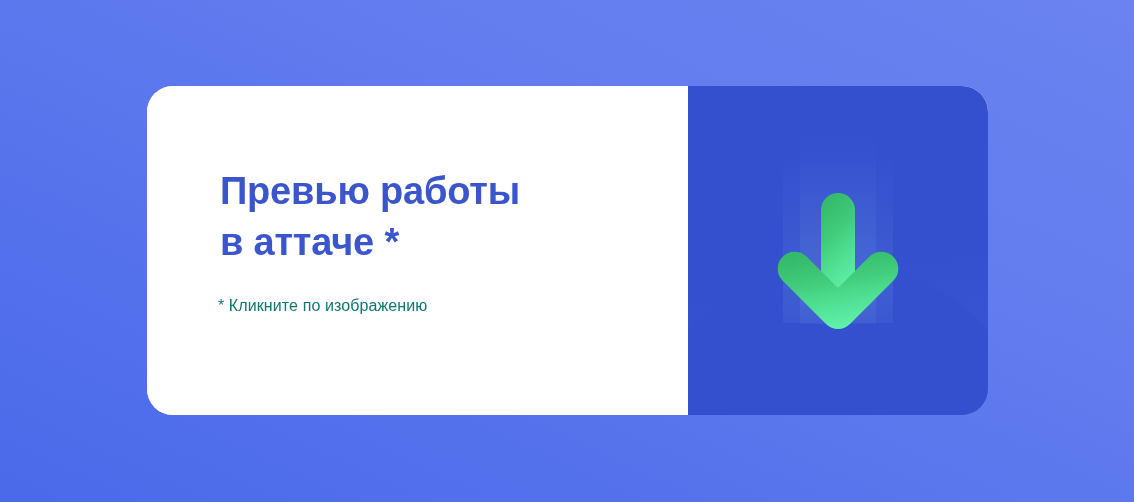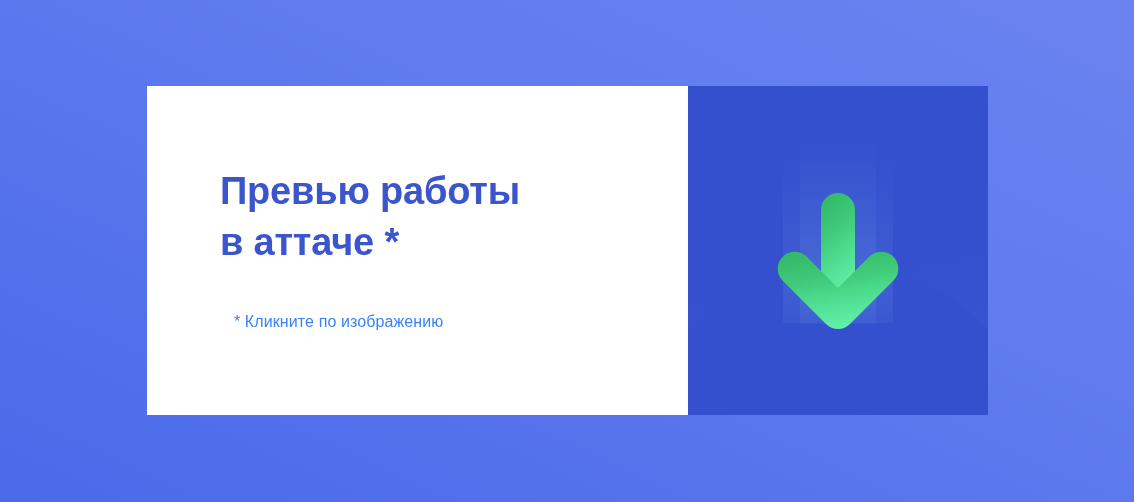--- a/index.html
+++ b/index.html
@@ -24,20 +24,21 @@
   
   #card {
     position: absolute;
     left: 147px;
     top: 86px;
     width: 841px;
     height: 329px;
     display: flex;
     overflow: hidden;
     background: #ffffff;
+    border-radius: 26px;
   }
 
   
   #text-pane {
     position: relative;
     width: 541px;
     height: 329px;
     background: #ffffff;
     flex: 0 0 541px;
   }
@@ -53,25 +54,25 @@
     line-height: 1.33;
     letter-spacing: -0.2px;
     color: #3b55cc;
     white-space: pre-line;
   }
 
   #subnote {
     position: absolute;
     left: 71px;
     top: 210px;
-    margin: 16px;
+    margin: 0;
     font-size: 16px;
     font-weight: 400;
     line-height: 1.3;
-    color: #3b82f6;
+    color: #0f766e;
     letter-spacing: 0.1px;
   }
 
   
   #graphic-pane {
     position: relative;
     width: 300px;
     height: 329px;
     flex: 0 0 300px;
     background: linear-gradient(170deg, #3550cf 0%, #3550cf 55%, #3a57d2 100%);

